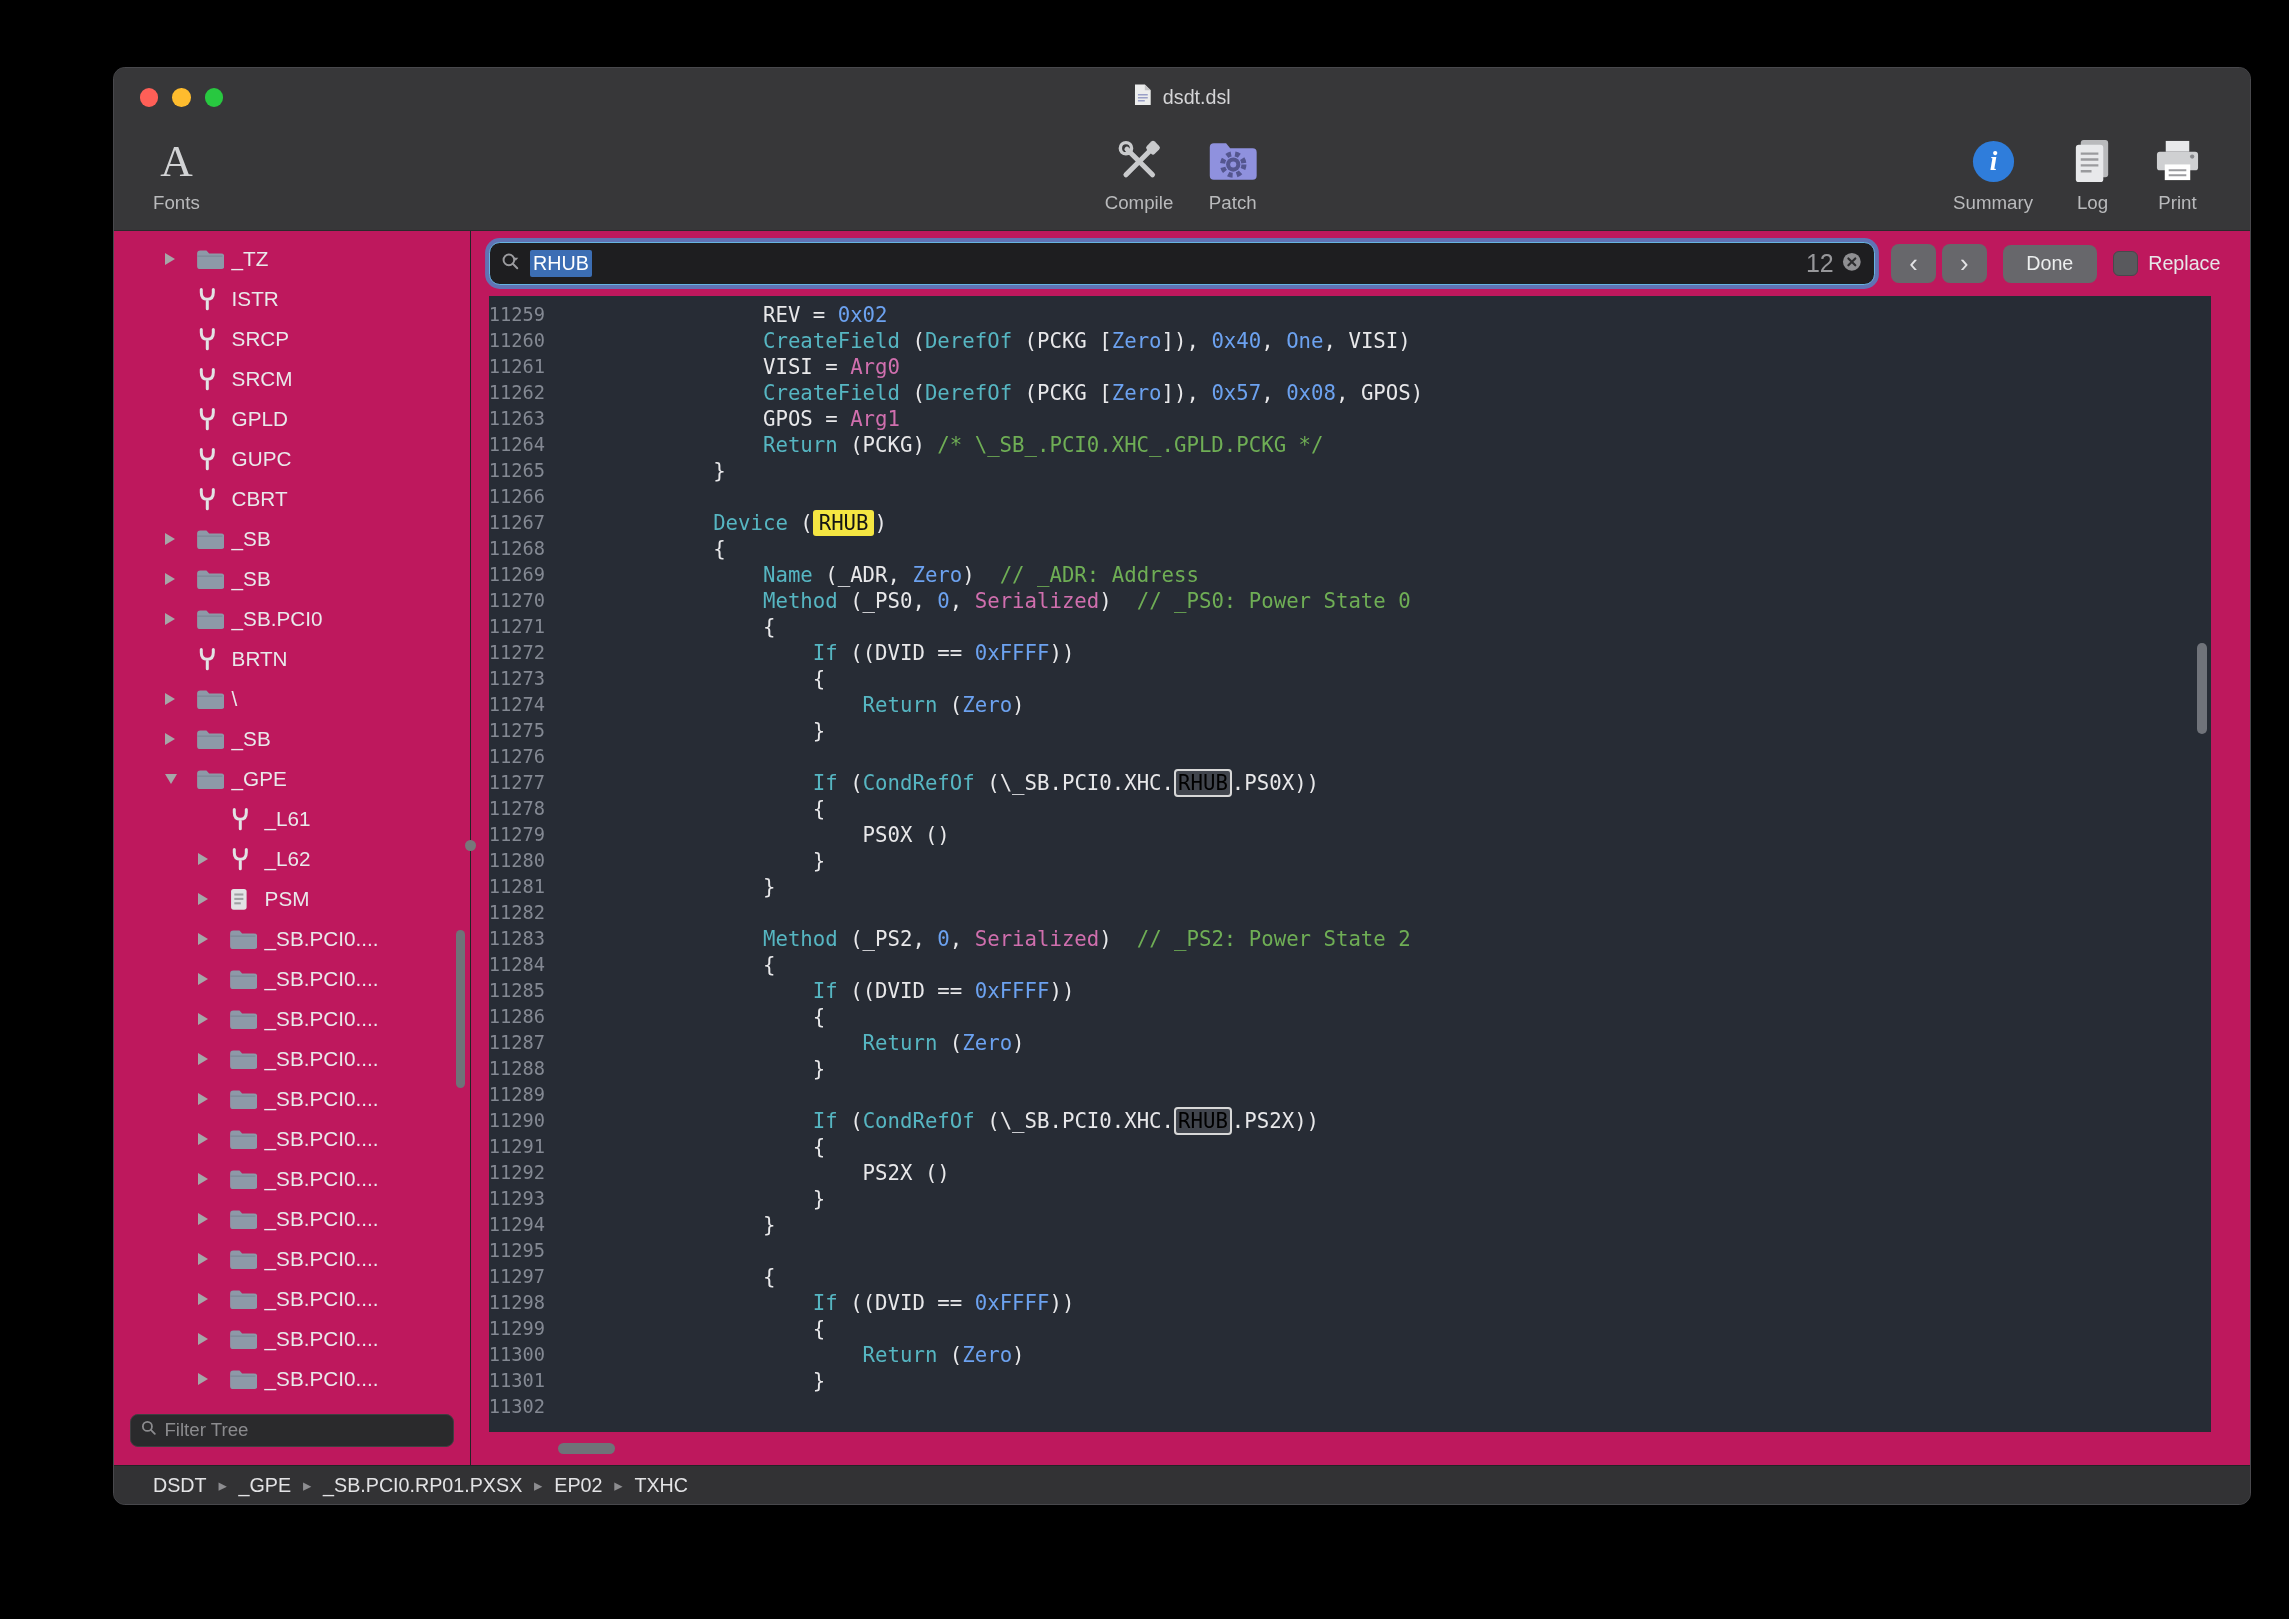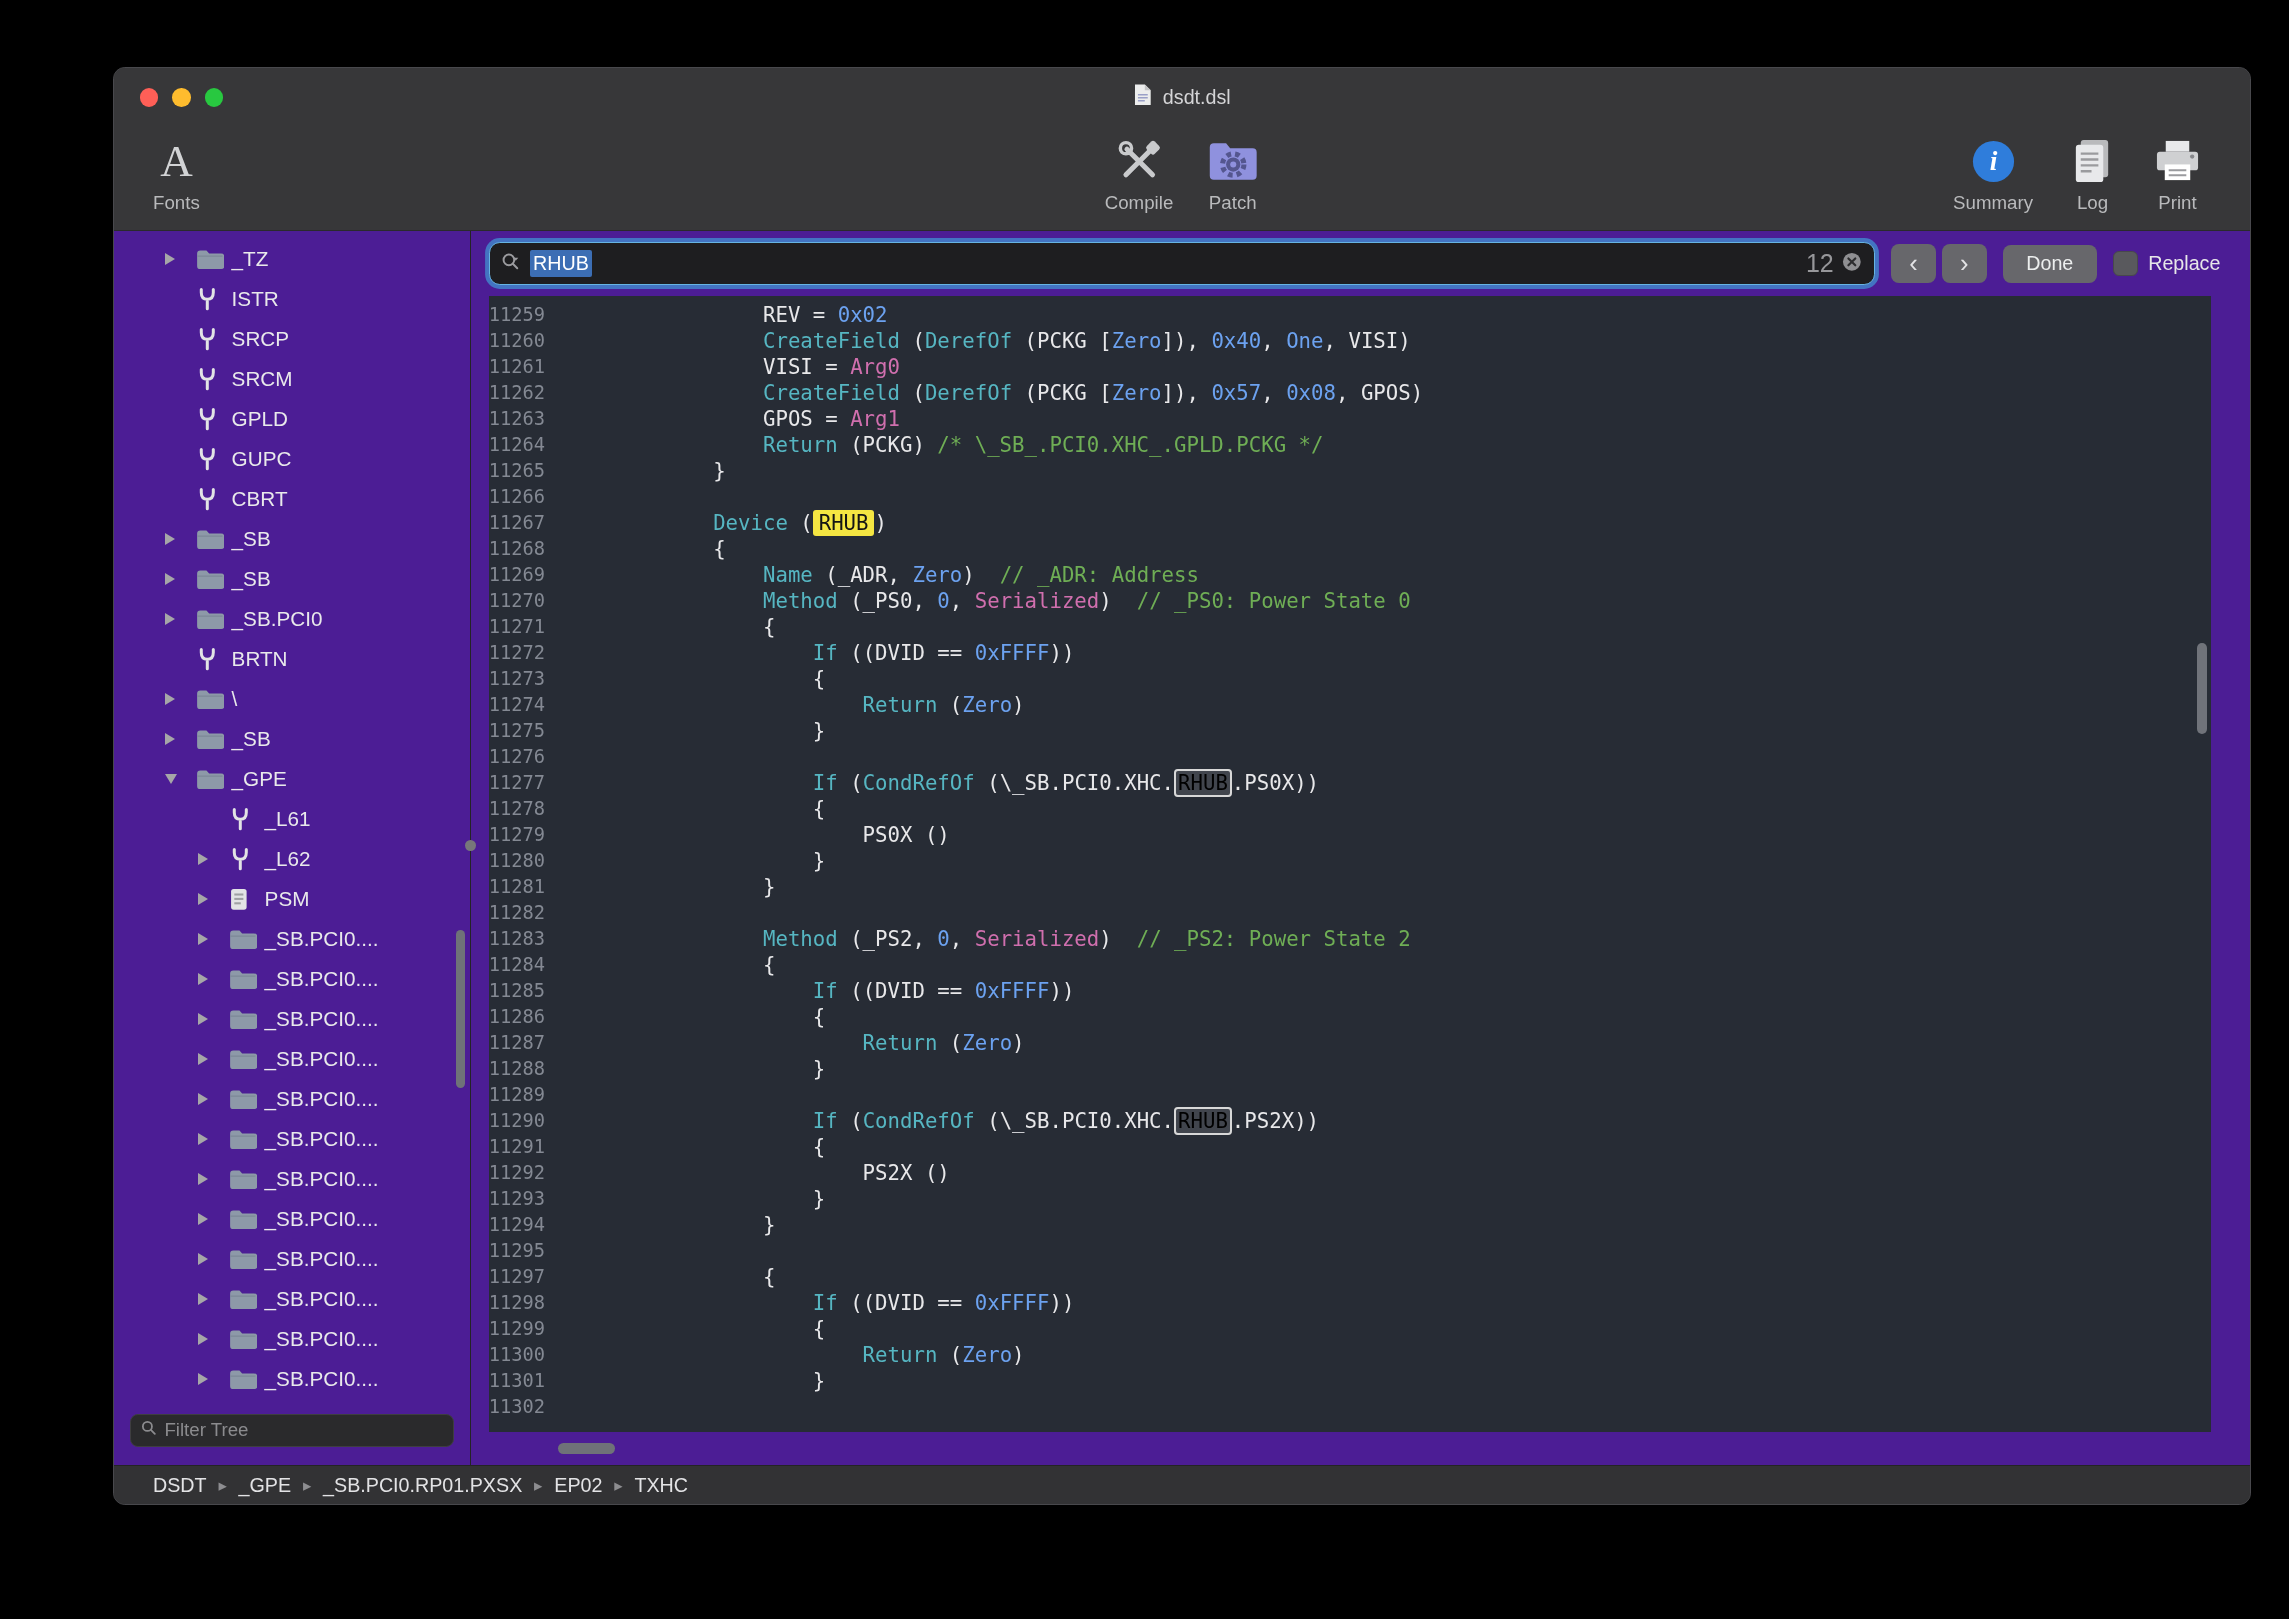--- a/index.html
+++ b/index.html
@@ -25,21 +25,21 @@
              display:flex; align-items:flex-start; padding:5.9px 47px 0 39px; position:relative; }
   .tool-item { display:flex; flex-direction:column; align-items:center; gap:2px;
                color:#b9babc; font-size:18.7px; }
   .tool-icon { height:57px; display:flex; align-items:center; justify-content:center; }
   .tool-center { position:absolute; left:50%; top:5.9px; transform:translateX(-50%);
                  display:flex; gap:33px; }
   .tool-right { margin-left:auto; display:flex; gap:37px; }
   .fonts-a { font-family:"Liberation Serif", serif; font-size:45px; color:#d2d3d5; line-height:1; }
 
   
-  .main { flex:1; min-height:0; display:flex; background:#4c1d95; }
+  .main { flex:1; min-height:0; display:flex; background:#be185d; }
 
   
   .sidebar { flex:none; width:357px; display:flex; flex-direction:column;
              border-right:1px solid #242426; position:relative; }
   .tree { flex:1; overflow:hidden; padding-top:7.9px; }
   .tree-row { height:40px; display:flex; align-items:center; color:#e9e9eb; font-size:20.7px; }
   .tree-row.lvl1 { padding-left:51px; }
   .tree-row.lvl2 { padding-left:84px; }
   .disc { width:29.6px; flex:none; display:flex; align-items:center; }
   .tri-r { width:0; height:0; border-left:10.8px solid #a6a6a8;

